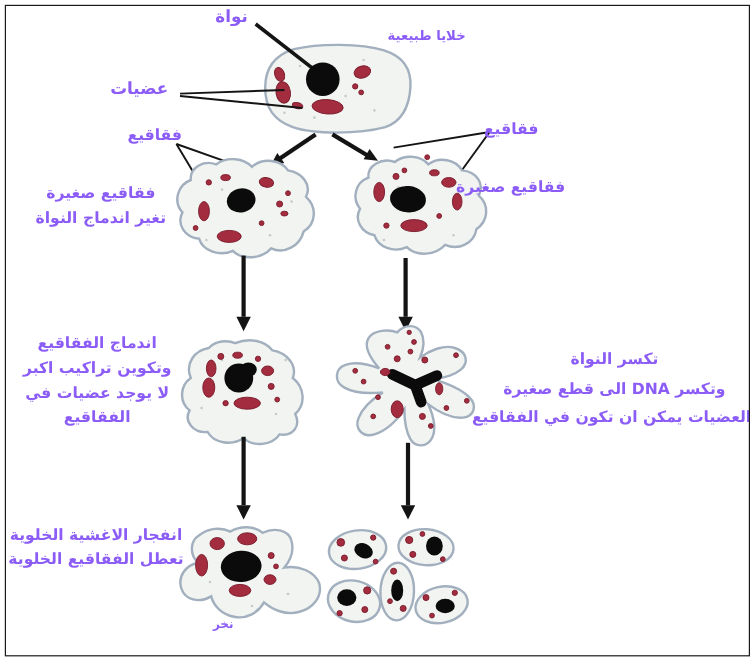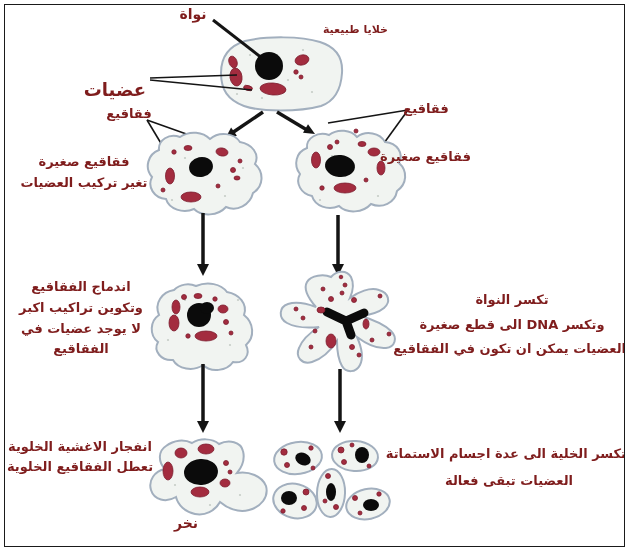--- a/index.html
+++ b/index.html
@@ -6,21 +6,21 @@
   .canvas {
     position:relative; width:630px; height:552px; background:#ffffff;
     font-family:"DejaVu Sans", sans-serif; overflow:hidden;
   }
   .frame {
     position:absolute; left:4px; top:4px; right:5px; bottom:5px;
     border:1.6px solid #1a1a1a; pointer-events:none;
   }
   .diagram-svg { position:absolute; left:0; top:0; }
   .lbl {
-    position:absolute; direction:rtl; color:#7f1d1d; font-weight:700;
+    position:absolute; direction:rtl; color:#8b5cf6; font-weight:700;
     font-size:13px; text-align:center; line-height:1.5; white-space:nowrap;
   }
   .cell  { fill:#f1f4f1; stroke:#a2afbe; stroke-width:2; }
   .org   { fill:#a32c3f; stroke:#7c1d2e; stroke-width:0.8; }
   .nuc   { fill:#0b0b0b; }
   .speck { fill:#c6cdc7; }
   .ptr   { stroke:#141414; fill:none; }
   .shaft { stroke:#141414; stroke-width:3.5; fill:none; }
   .head  { fill:#141414; stroke:none; }
 </style>
@@ -216,50 +216,46 @@
         <ellipse class="nuc" cx="371" cy="505" rx="8" ry="6"></ellipse>
         <circle class="org" cx="355" cy="498" r="2.5"></circle>
         <circle class="org" cx="360" cy="513" r="2"></circle>
         <circle class="org" cx="379" cy="494" r="2.2"></circle>
       </g>
     </g>
   </svg>
 
   <div class="lbl" style="left:168px; top:4px;  width:50px;  font-size:14px;">نواة</div>
   <div class="lbl" style="left:298px; top:22px; width:115px; font-size:11px;">خلايا طبيعية</div>
-  <div class="lbl" style="left:86px;  top:76px; width:60px;  font-size:18px;">عضيات</div>
+  <div class="lbl" style="left:86px;  top:64px; width:60px;  font-size:14px;">عضيات</div>
   <div class="lbl" style="left:104px; top:104px; width:50px;">فقاقيع</div>
   <div class="lbl" style="left:402px; top:99px;  width:48px;">فقاقيع</div>
   <div class="lbl" style="left:385px; top:147px; width:86px;">فقاقيع صغيرة</div>
 
   <div class="lbl" style="left:16px; top:151px; width:136px; line-height:1.65;">
     <div>فقاقيع صغيرة</div>
-    <div>تغير تركيب العضيات</div>
+    <div>تغير اندماج النواة</div>
   </div>
 
   <div class="lbl" style="left:398px; top:288px; width:228px; line-height:1.9;">
     <div>تكسر النواة</div>
     <div>وتكسر DNA الى قطع صغيرة</div>
     <div>العضيات يمكن ان تكون في الفقاقيع</div>
   </div>
 
   <div class="lbl" style="left:10px; top:277px; width:142px; line-height:1.6;">
     <div>اندماج الفقاقيع</div>
     <div>وتكوين تراكيب اكبر</div>
     <div>لا يوجد عضيات في</div>
     <div>الفقاقيع</div>
   </div>
 
   <div class="lbl" style="left:6px; top:437px; width:148px; line-height:1.55;">
     <div>انفجار الاغشية الخلوية</div>
     <div>تعطل الفقاقيع الخلوية</div>
   </div>
 
-  <div class="lbl" style="left:392px; top:441px; width:234px; line-height:2.05;">
-    <div>تكسر الخلية الى عدة اجسام الاستماتة</div>
-    <div>العضيات تبقى فعالة</div>
-  </div>
-
-  <div class="lbl" style="left:156px; top:513px; width:60px; font-size:14px;">نخر</div>
+
+  <div class="lbl" style="left:156px; top:513px; width:60px; font-size:10px;">نخر</div>
   <div class="lbl" style="left:284px; top:520px; width:70px; font-size:14px;margin-top:36px;">استماتة</div>
 
   <div class="frame"></div>
 </div>
 
 </body></html>

